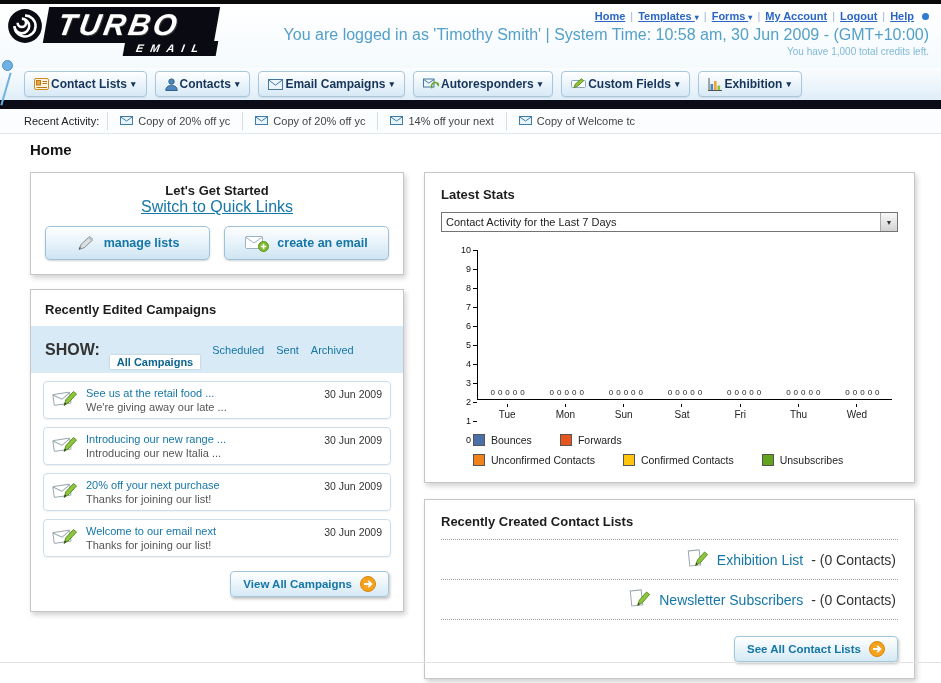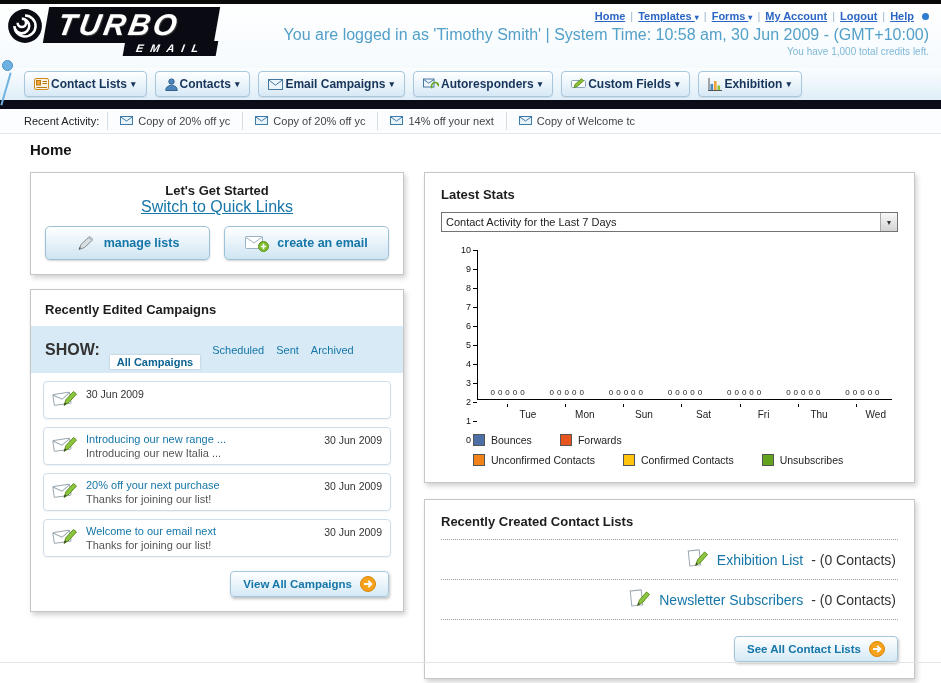--- a/index.html
+++ b/index.html
@@ -78,21 +78,21 @@
   .chart { margin:18px 6px 0 14px; }
   .chart-row { display:flex; }
   .yaxis { width:22px; height:158px; margin-top:-4px; display:flex; flex-direction:column; justify-content:space-between;gap:10px; }
   .ytick { display:flex; align-items:center; justify-content:flex-end; gap:2px; font-size:9px; color:#111; height:9px; line-height:9px; }
   .tickmark { width:4px; height:1px; background:#000; }
   .plot { flex:1; height:150px; border-left:1px solid #000; border-bottom:1px solid #000; position:relative; background:#fff; }
   .zeros-row { position:absolute; left:0; right:0; bottom:1px; display:flex; }
   .zgroup { flex:1; display:flex; justify-content:center; gap:3px; }
   .zval { font-size:8px; color:#222; line-height:10px; }
   .xlabels { display:flex; margin-left:23px; margin-right:6px; }
-  .xcell { flex:1; text-align:right; font-size:10px; color:#222; }
+  .xcell { flex:1; text-align:center; font-size:10px; color:#222; }
   .xcell::before { content:""; display:block; width:1px; height:3px; background:#000; margin:0 auto 2px; }
   .legend { margin:14px 0 0 32px; display:flex; flex-direction:column; gap:8px; }
   .legend-row { display:flex; gap:28px; }
   .legend-item { display:flex; align-items:center; gap:6px; font-size:10.5px; color:#222; }
   .swatch { width:12px; height:12px; border:1px solid #555; display:inline-block; }
 
   
   .cl-panel { margin-top:16px; padding:12px 16px 12px; }
   .cl-title-row { border-bottom:1px dotted #9a9a9a; padding-bottom:9px; }
   .cl-item { display:flex; align-items:center; gap:8px; padding:8px 2px; border-bottom:1px dotted #9a9a9a; font-size:14px;justify-content:flex-end; }
@@ -299,20 +299,24 @@
           <div id="campaign-list">
               <div class="campaign-item">
                 <span class="ci-icon"><svg width="26" height="22" viewBox="0 0 26 22">
                     <g transform="rotate(-8 12 12)">
                       <rect x="1.5" y="6" width="17" height="11" rx="1" fill="#fff" stroke="#9aa7b0"></rect>
                       <path d="M1.5 6.5 L10 12 L18.5 6.5" fill="none" stroke="#9aa7b0"></path>
                     </g>
                     <path d="M12 18.5 L14 12.5 L21.5 4.5 L24.5 7 L17 15.2 L12 18.5 Z" fill="#8cc63f" stroke="#5e8f1d"></path>
                     <path d="M12 18.5 L14.5 16.8 L13 15.5 Z" fill="#333"></path>
                   </svg></span>
+                <span class="ci-text">
+                  <a class="ci-title" href="#">See us at the retail food ...</a>
+                  <span class="ci-sub">We're giving away our late ...</span>
+                </span>
                 <span class="ci-date">30 Jun 2009</span>
               </div>
               <div class="campaign-item">
                 <span class="ci-icon"><svg width="26" height="22" viewBox="0 0 26 22">
                     <g transform="rotate(-8 12 12)">
                       <rect x="1.5" y="6" width="17" height="11" rx="1" fill="#fff" stroke="#9aa7b0"></rect>
                       <path d="M1.5 6.5 L10 12 L18.5 6.5" fill="none" stroke="#9aa7b0"></path>
                     </g>
                     <path d="M12 18.5 L14 12.5 L21.5 4.5 L24.5 7 L17 15.2 L12 18.5 Z" fill="#8cc63f" stroke="#5e8f1d"></path>
                     <path d="M12 18.5 L14.5 16.8 L13 15.5 Z" fill="#333"></path>

